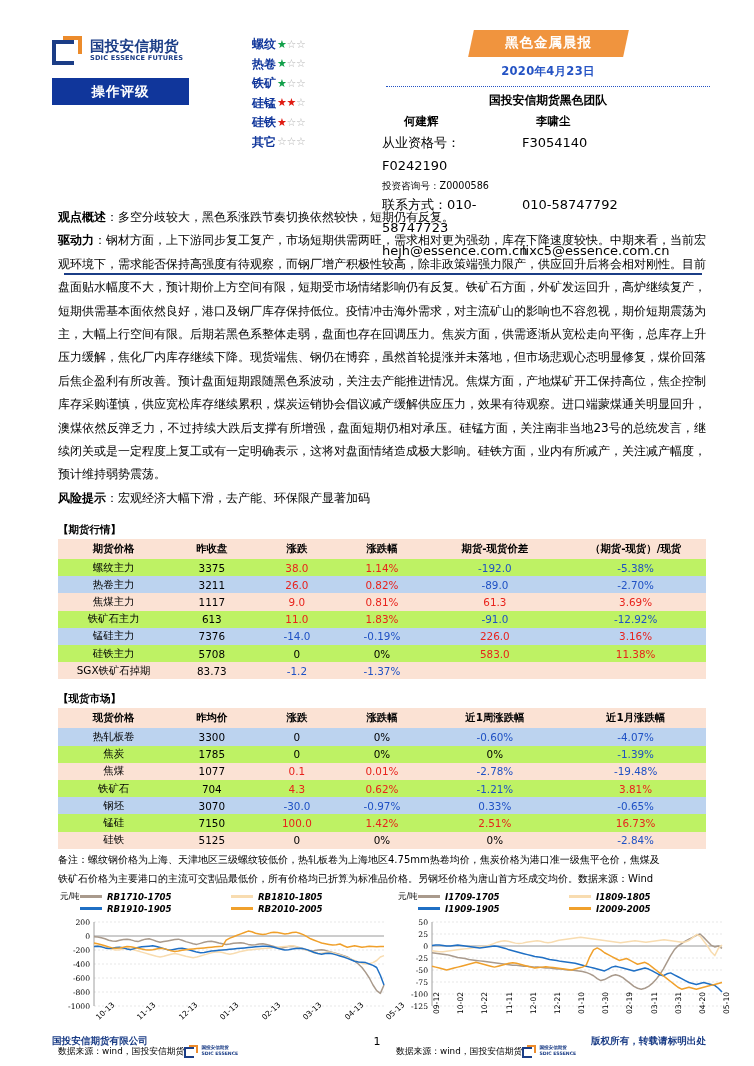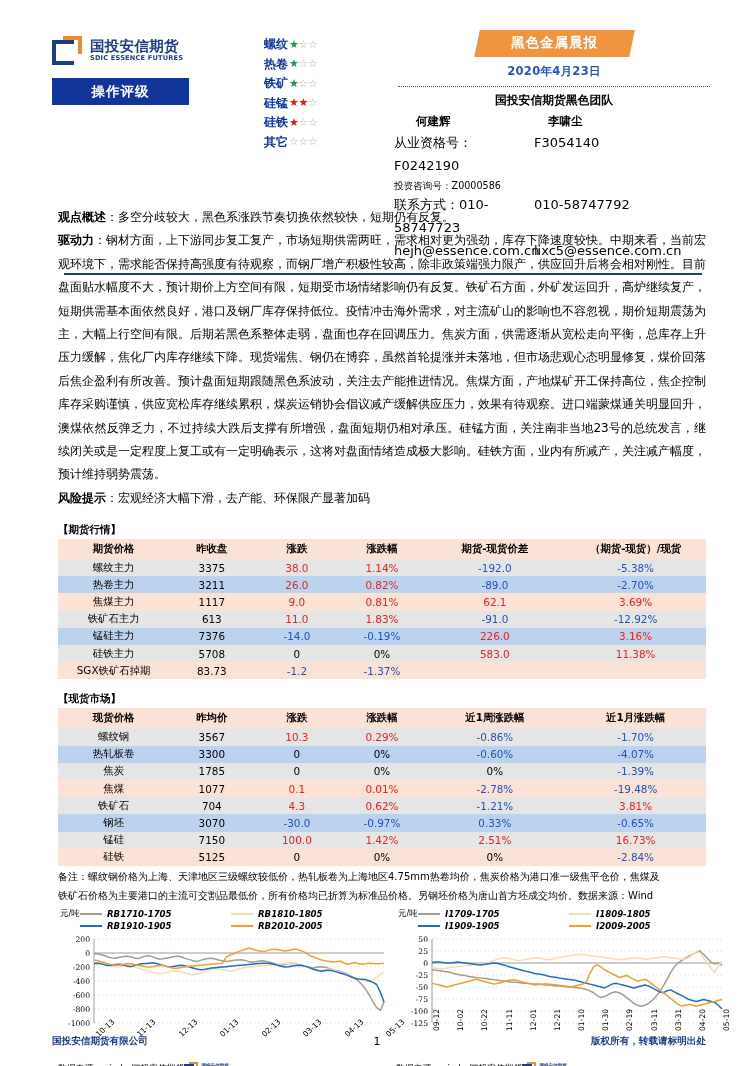--- a/index.html
+++ b/index.html
@@ -32,21 +32,21 @@
   .logo-text-cn { font-size:14.5px; font-weight:bold; color:#1b3d86; letter-spacing:0.3px; line-height:1.05; }
   .logo-text-en { font-size:6.6px; font-weight:bold; color:#1b3d86; letter-spacing:0.2px; line-height:1.3; }
 
   .op-rating-btn {
     margin-top:13px; width:137px; height:27px;
     background:#10369b; color:#fff;
     display:flex; align-items:center; justify-content:center;
     font-size:13.5px; font-weight:bold; letter-spacing:1px;
   }
 
-  .hdr-mid { width:130px; flex:0 0 130px; padding-top:10px; margin-left:12px; }
+  .hdr-mid { width:130px; flex:0 0 130px; padding-top:10px; margin-left:0; }
   .rate-line { display:flex; align-items:center; margin-bottom:7.5px; line-height:1; }
   .rate-name { font-size:12px; font-weight:bold; color:#10369b; margin-right:1px; white-space:nowrap; }
   .stars { font-size:11px; letter-spacing:-0.4px; }
   .st-green { color:#12a04a; }
   .st-red { color:#e01b12; }
   .st-empty { color:#b7b7b7; }
 
   .hdr-right { flex:1 1 auto; padding-top:2px; }
   .banner-wrap { display:flex; justify-content:center; }
   .banner {
@@ -79,21 +79,21 @@
   .para b { font-weight:bold; }
 
   
   .sec-title { font-size:10.5px; font-weight:bold; margin:13px 0 2px 0; }
   table.mkt { width:100%; border-collapse:collapse; table-layout:fixed; }
   table.mkt td, table.mkt th {
     text-align:center; font-size:10.4px; padding:1.6px 0; font-weight:normal;
     white-space:nowrap;
   }
   table.mkt thead th { font-weight:bold; background:#fbe2d4; font-size:10.4px; padding:3px 0; }
-  tr.r-white td { background:#e5e5e5; }
+  tr.r-white td { background:#bef264; }
   tr.r-blue td  { background:#bcd3ef; }
   tr.r-peach td { background:#fbe2d4; }
   .c-red  { color:#e8231c; }
   .c-blue { color:#1f51c4; }
   .c-black{ color:#000; }
   .col-name { width:17%; }
   .col-n { width:13%; }
   .col-w { width:21.5%; }
 
   .note { font-size:10px; line-height:1.65; margin-top:3px; }
@@ -258,21 +258,21 @@
             <td class="c-red">26.0</td>
             <td class="c-red">0.82%</td>
             <td class="c-blue">-89.0</td>
             <td class="c-blue">-2.70%</td>
           </tr>
           <tr class="r-peach">
             <td>焦煤主力</td>
             <td>1117</td>
             <td class="c-red">9.0</td>
             <td class="c-red">0.81%</td>
-            <td class="c-red">62.1</td>
+            <td class="c-red">61.3</td>
             <td class="c-red">3.69%</td>
           </tr>
           <tr class="r-white">
             <td>铁矿石主力</td>
             <td>613</td>
             <td class="c-red">11.0</td>
             <td class="c-red">1.83%</td>
             <td class="c-blue">-91.0</td>
             <td class="c-blue">-12.92%</td>
           </tr>
@@ -317,28 +317,20 @@
         <tr>
           <th>现货价格</th>
           <th>昨均价</th>
           <th>涨跌</th>
           <th>涨跌幅</th>
           <th>近1周涨跌幅</th>
           <th>近1月涨跌幅</th>
         </tr>
       </thead>
       <tbody id="spot-body">
-          <tr class="r-white">
-            <td>螺纹钢</td>
-            <td>3567</td>
-            <td class="c-red">10.3</td>
-            <td class="c-red">0.29%</td>
-            <td class="c-blue">-0.86%</td>
-            <td class="c-blue">-1.70%</td>
-          </tr>
           <tr class="r-blue">
             <td>热轧板卷</td>
             <td>3300</td>
             <td class="c-black">0</td>
             <td class="c-black">0%</td>
             <td class="c-blue">-0.60%</td>
             <td class="c-blue">-4.07%</td>
           </tr>
           <tr class="r-white">
             <td>焦炭</td>

